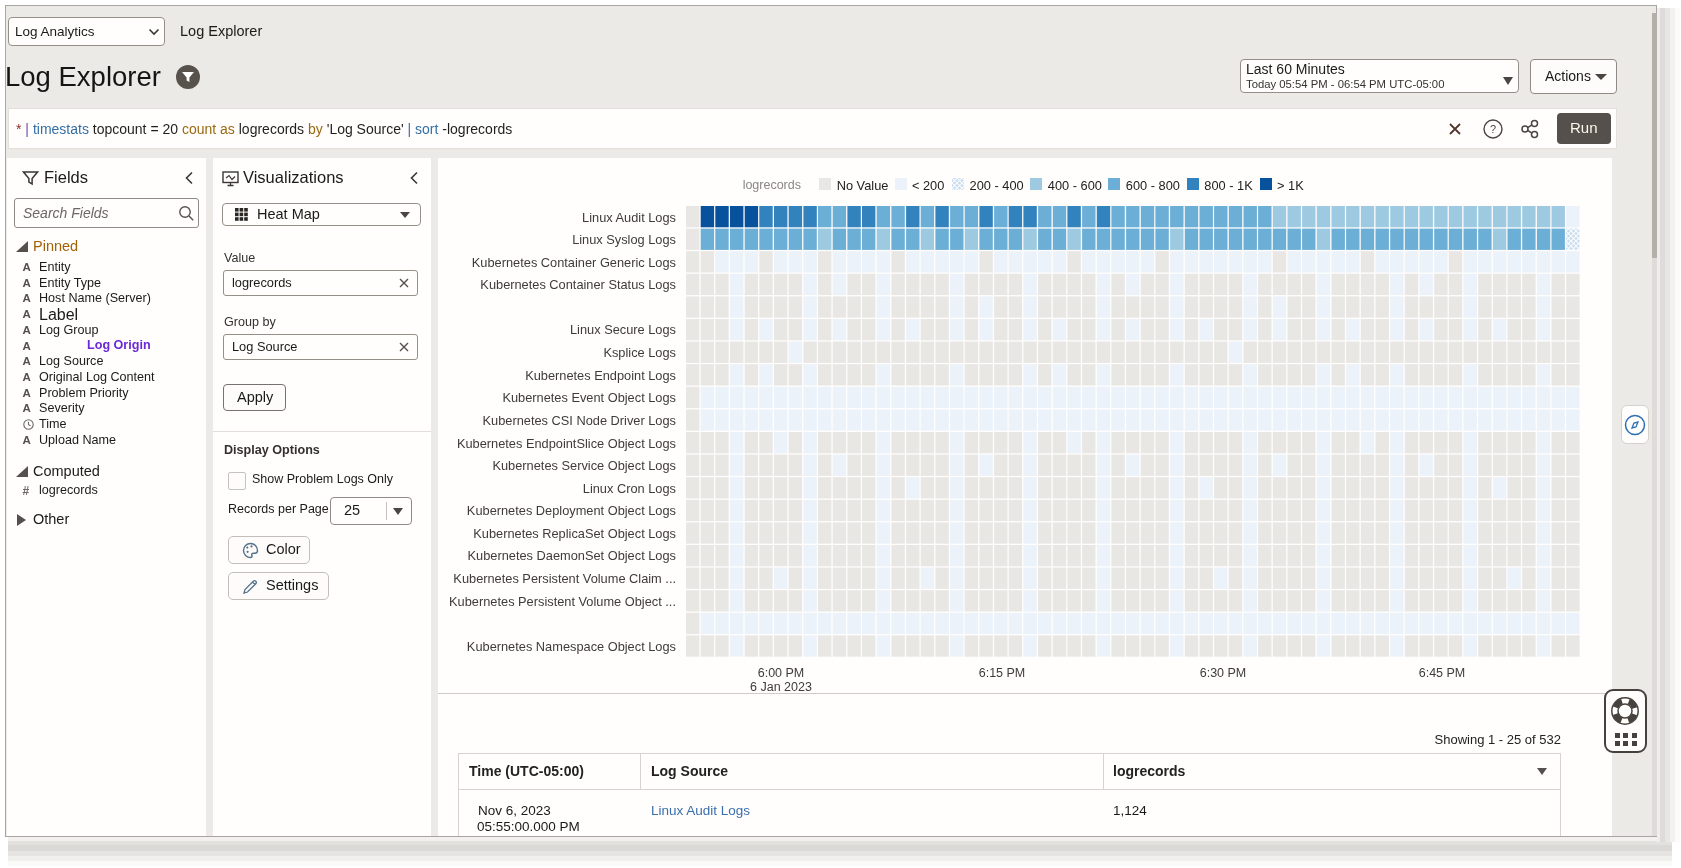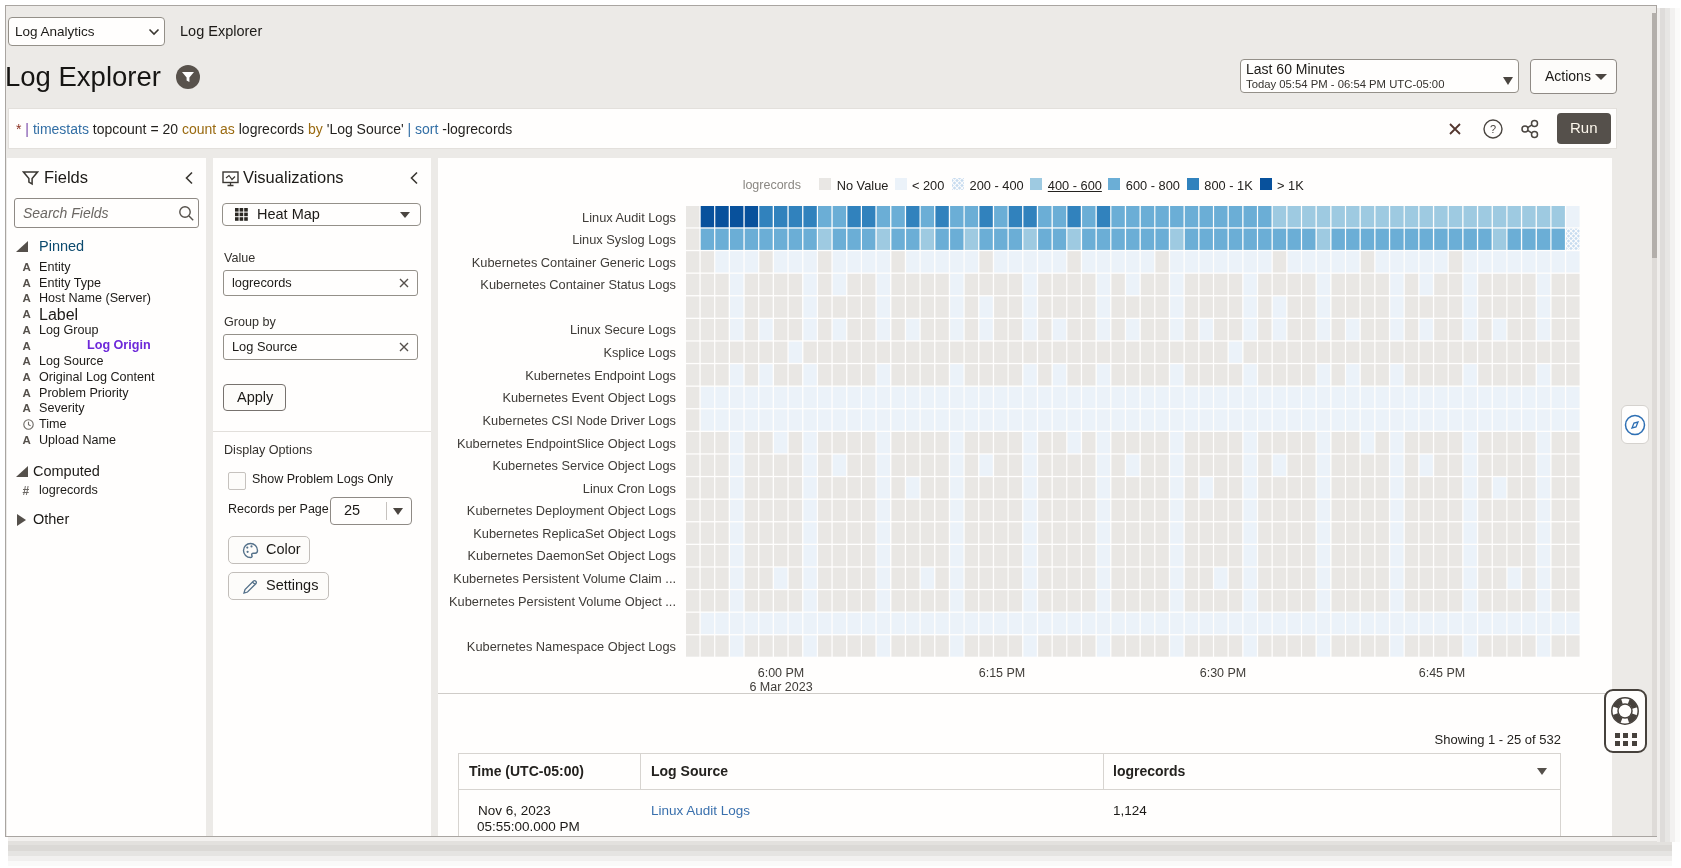--- a/index.html
+++ b/index.html
@@ -58,21 +58,21 @@
     </svg>
     <div class="inp" style="left:9px;top:193px;width:185px;height:30px;border-radius:3px;border-color:#8f8a85"></div>
     <div class="txt" style="left:18px;top:194px;font-size:14px;line-height:28px;height:28px;color:#6b6763;font-weight:normal;font-style:italic;">Search Fields</div>
     <svg class="abs" style="left:173px;top:200px" width="17" height="17" viewBox="0 0 17 17">
       <circle cx="7" cy="7" r="5.2" fill="none" stroke="#55504b" stroke-width="1.4"></circle>
       <path d="M11 11 L15.2 15.2" stroke="#55504b" stroke-width="1.4"></path>
     </svg>
     <svg class="abs" style="left:11px;top:236px" width="12" height="11" viewBox="0 0 12 11">
       <path d="M0 11 L12 0 L12 11 Z" fill="#55504b"></path>
     </svg>
-    <div class="txt" style="left:28px;top:227px;font-size:14.5px;line-height:29.0px;height:29.0px;color:#0c4a6e;font-weight:normal;margin-left:6px;">Pinned</div>
+    <div class="txt" style="left:28px;top:227px;font-size:14.5px;line-height:29.0px;height:29.0px;color:#a16207;font-weight:normal;">Pinned</div>
     <div class="txt" style="left:17.5px;top:251px;font-size:11.5px;line-height:23.0px;height:23.0px;color:#55504b;font-weight:bold;">A</div>
     <div class="txt" style="left:34px;top:250px;font-size:12.6px;line-height:25.2px;height:25.2px;color:#1c1a17;font-weight:normal;">Entity</div>
     <div class="txt" style="left:17.5px;top:267px;font-size:11.5px;line-height:23.0px;height:23.0px;color:#55504b;font-weight:bold;">A</div>
     <div class="txt" style="left:34px;top:266px;font-size:12.6px;line-height:25.2px;height:25.2px;color:#1c1a17;font-weight:normal;">Entity Type</div>
     <div class="txt" style="left:17.5px;top:282px;font-size:11.5px;line-height:23.0px;height:23.0px;color:#55504b;font-weight:bold;">A</div>
     <div class="txt" style="left:34px;top:281px;font-size:12.6px;line-height:25.2px;height:25.2px;color:#1c1a17;font-weight:normal;">Host Name (Server)</div>
     <div class="txt" style="left:17.5px;top:298px;font-size:11.5px;line-height:23.0px;height:23.0px;color:#55504b;font-weight:bold;">A</div>
     <div class="txt" style="left:34px;top:297px;font-size:16px;line-height:25.2px;height:25.2px;color:#1c1a17;font-weight:normal;">Label</div>
     <div class="txt" style="left:17.5px;top:314px;font-size:11.5px;line-height:23.0px;height:23.0px;color:#55504b;font-weight:bold;">A</div>
     <div class="txt" style="left:34px;top:313px;font-size:12.6px;line-height:25.2px;height:25.2px;color:#1c1a17;font-weight:normal;">Log Group</div>
@@ -135,21 +135,21 @@
     </svg>
     <div class="txt" style="left:219px;top:305px;font-size:12.6px;line-height:25.2px;height:25.2px;color:#34312d;font-weight:normal;">Group by</div>
     <div class="inp" style="left:218px;top:329px;width:195px;height:26px;border-radius:3px"></div>
     <div class="txt" style="left:227px;top:329px;font-size:12.8px;line-height:25.6px;height:25.6px;color:#1c1a17;font-weight:normal;">Log Source</div>
     <svg class="abs" style="left:393px;top:336px" width="12" height="12" viewBox="0 0 12 12">
       <path d="M2 2 L10 10 M10 2 L2 10" stroke="#55504b" stroke-width="1.4"></path>
     </svg>
     <div class="btn" style="left:218px;top:379px;width:63px;height:27px;border-color:#77726e"></div>
     <div class="txt" style="left:232px;top:378px;font-size:14.5px;line-height:29.0px;height:29.0px;color:#1c1a17;font-weight:normal;">Apply</div>
     <div class="abs" style="left:207.5px;top:426px;width:218px;height:1px;background:#e2dfdb"></div>
-    <div class="txt" style="left:219px;top:433px;font-size:12.6px;line-height:25.2px;height:25.2px;color:#34312d;font-weight:normal;">Display Options</div>
+    <div class="txt" style="left:219px;top:433px;font-size:12.6px;line-height:25.2px;height:25.2px;color:#34312d;font-weight:bold;">Display Options</div>
     <div class="abs" style="left:223px;top:467px;width:15.5px;height:15.5px;background:#fdfcfa;border:1px solid #c6c2be;border-radius:2px"></div>
     <div class="txt" style="left:247px;top:462px;font-size:12.5px;line-height:25.0px;height:25.0px;color:#1c1a17;font-weight:normal;">Show Problem Logs Only</div>
     <div class="txt" style="left:223px;top:492px;font-size:12.5px;line-height:25.0px;height:25.0px;color:#1c1a17;font-weight:normal;">Records per Page</div>
     <div class="inp" style="left:325px;top:492px;width:81.5px;height:27.5px;border-color:#8f8a85"></div>
     <div class="txt" style="left:339px;top:491px;font-size:14.5px;line-height:29.0px;height:29.0px;color:#1c1a17;font-weight:normal;">25</div>
     <div class="abs" style="left:381px;top:497px;width:1px;height:18px;background:#c6c2be"></div>
     <div class="caret" style="left:388px;top:502.5px"></div>
     <div class="btn" style="left:223px;top:531px;width:82px;height:28px;border-radius:5px;border-color:#c2beba"></div>
     <svg class="abs" style="left:237px;top:537px" width="17" height="17" viewBox="0 0 17 17">
       <path d="M8.5 1.5 a7 7 0 1 0 0 14 c1.4 0 1.9-.9 1.4-1.9 -.6-1.2 0-2.4 1.6-2.4 h1.6 c1.4 0 2.4-1 2.4-2.7 A7 7 0 0 0 8.5 1.5 Z" fill="none" stroke="#54718a" stroke-width="1.4"></path>
@@ -173,21 +173,21 @@
       <defs>
         <pattern id="lh" width="5" height="5" patternUnits="userSpaceOnUse">
           <rect width="5" height="5" fill="#c6dbef"></rect>
           <path d="M0 0 L5 5 M5 0 L0 5" stroke="#fdfdfd" stroke-width="1.1"></path>
         </pattern>
       </defs>
       <rect width="12" height="12" fill="url(#lh)"></rect>
     </svg>
     <div class="txt" style="left:964.6px;top:168px;font-size:12.8px;line-height:25.6px;height:25.6px;color:#24221f;font-weight:normal;">200 - 400</div>
     <div class="abs" style="left:1025px;top:173px;width:12px;height:12px;background:#9ecae1"></div>
-    <div class="txt" style="left:1042.8px;top:168px;font-size:12.8px;line-height:25.6px;height:25.6px;color:#24221f;font-weight:normal;text-decoration:underline;">400 - 600</div>
+    <div class="txt" style="left:1042.8px;top:168px;font-size:12.8px;line-height:25.6px;height:25.6px;color:#24221f;font-weight:normal;">400 - 600</div>
     <div class="abs" style="left:1103px;top:173px;width:12px;height:12px;background:#6baed6"></div>
     <div class="txt" style="left:1120.8px;top:168px;font-size:12.8px;line-height:25.6px;height:25.6px;color:#24221f;font-weight:normal;">600 - 800</div>
     <div class="abs" style="left:1182px;top:173px;width:12px;height:12px;background:#3182bd"></div>
     <div class="txt" style="left:1199.3px;top:168px;font-size:12.8px;line-height:25.6px;height:25.6px;color:#24221f;font-weight:normal;">800 - 1K</div>
     <div class="abs" style="left:1255px;top:173px;width:12px;height:12px;background:#08519c"></div>
     <div class="txt" style="left:1272.1px;top:168px;font-size:12.8px;line-height:25.6px;height:25.6px;color:#24221f;font-weight:normal;">&gt; 1K</div>
     <div class="txt" style="left:211px;width:460px;text-align:right;top:200px;font-size:12.8px;line-height:25.6px;height:25.6px;color:#3f3c38;font-weight:normal">Linux Audit Logs</div>
     <div class="txt" style="left:211px;width:460px;text-align:right;top:222px;font-size:12.8px;line-height:25.6px;height:25.6px;color:#3f3c38;font-weight:normal">Linux Syslog Logs</div>
     <div class="txt" style="left:211px;width:460px;text-align:right;top:245px;font-size:12.8px;line-height:25.6px;height:25.6px;color:#3f3c38;font-weight:normal">Kubernetes Container Generic Logs</div>
     <div class="txt" style="left:211px;width:460px;text-align:right;top:267px;font-size:12.8px;line-height:25.6px;height:25.6px;color:#3f3c38;font-weight:normal">Kubernetes Container Status Logs</div>
@@ -1430,21 +1430,21 @@
       <rect x="821.5" y="429.4" width="13.4" height="21.3" fill="#e9e7e4"></rect>
       <rect x="836.2" y="429.4" width="13.4" height="21.3" fill="#e9e7e4"></rect>
       <rect x="850.9" y="429.4" width="13.4" height="21.3" fill="#ebf2f9"></rect>
       <rect x="865.5" y="429.4" width="13.4" height="21.3" fill="#e9e7e4"></rect>
       <rect x="880.2" y="429.4" width="13.4" height="21.3" fill="#e9e7e4"></rect>
     </svg>
     <div class="txt" style="left:716px;width:120px;text-align:center;top:655.5px;font-size:12.5px;line-height:25px;color:#3f3c38">6:00 PM</div>
     <div class="txt" style="left:937px;width:120px;text-align:center;top:655.5px;font-size:12.5px;line-height:25px;color:#3f3c38">6:15 PM</div>
     <div class="txt" style="left:1158px;width:120px;text-align:center;top:655.5px;font-size:12.5px;line-height:25px;color:#3f3c38">6:30 PM</div>
     <div class="txt" style="left:1377px;width:120px;text-align:center;top:655.5px;font-size:12.5px;line-height:25px;color:#3f3c38">6:45 PM</div>
-    <div class="txt" style="left:716px;width:120px;text-align:center;top:669.5px;font-size:12.5px;line-height:25px;color:#3f3c38">6 Mar 2023</div>
+    <div class="txt" style="left:716px;width:120px;text-align:center;top:669.5px;font-size:12.5px;line-height:25px;color:#3f3c38">6 Jan 2023</div>
     <div class="abs" style="left:432.5px;top:687.5px;width:1174px;height:1px;background:#cfccc8"></div>
     <div class="txt" style="left:1096px;width:460px;text-align:right;top:722px;font-size:13px;line-height:26px;height:26px;color:#24221f;font-weight:normal">Showing 1 - 25 of 532</div>
     <div class="abs" style="left:453px;top:748px;width:1103px;height:83px;border:1px solid #d7d4d0;border-bottom:none;box-sizing:border-box"></div>
     <div class="abs" style="left:453px;top:784px;width:1103px;height:1px;background:#d7d4d0"></div>
     <div class="abs" style="left:635px;top:748px;width:1px;height:36px;background:#d7d4d0"></div>
     <div class="abs" style="left:1098px;top:748px;width:1px;height:36px;background:#d7d4d0"></div>
     <div class="txt" style="left:464px;top:752px;font-size:14px;line-height:28px;height:28px;color:#24221f;font-weight:bold;">Time (UTC-05:00)</div>
     <div class="txt" style="left:646px;top:752px;font-size:14px;line-height:28px;height:28px;color:#24221f;font-weight:bold;">Log Source</div>
     <div class="txt" style="left:1108px;top:752px;font-size:14px;line-height:28px;height:28px;color:#24221f;font-weight:bold;">logrecords</div>
     <div class="caret" style="left:1532px;top:763px;border-top-color:#55504b"></div>

